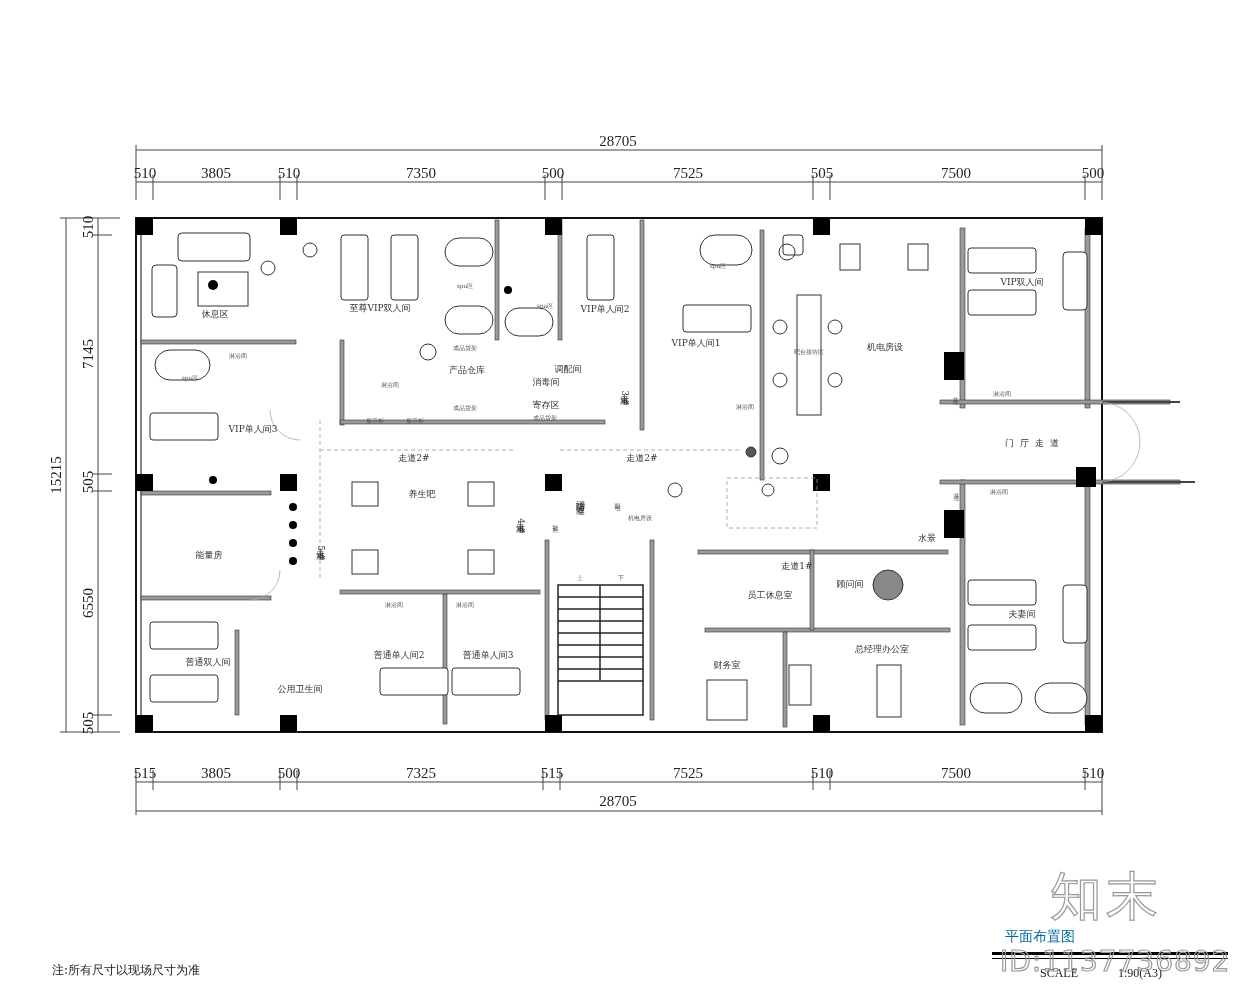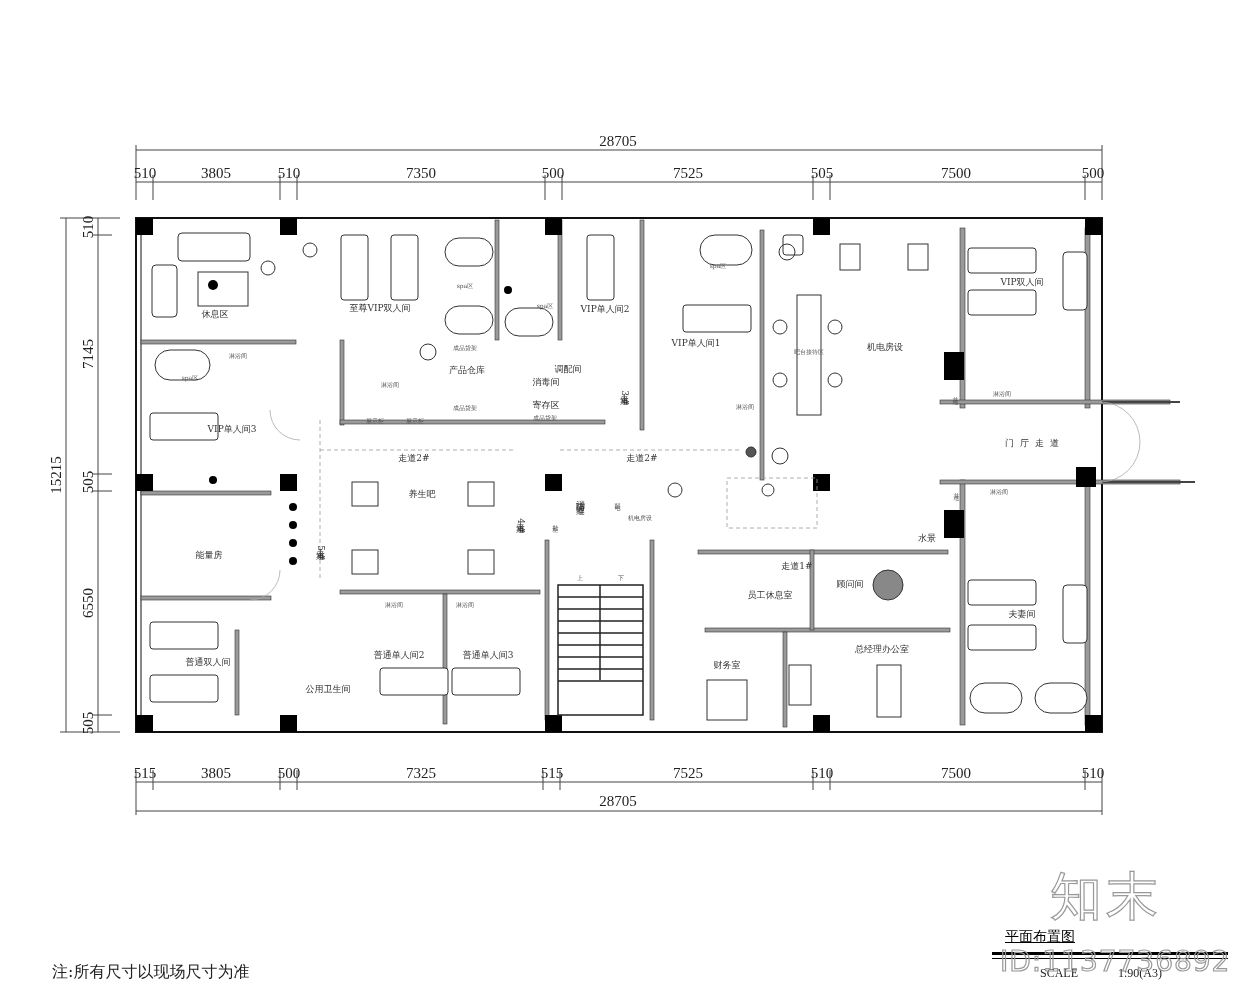--- a/index.html
+++ b/index.html
@@ -4,23 +4,23 @@
 <style>
   html, body { margin:0; padding:0; background:#ffffff; }
   body { width:1243px; height:1000px; position:relative; overflow:hidden;
          font-family:"DejaVu Serif", serif; color:#222; }
   .abs { position:absolute; }
   .dimtxt { position:absolute; font-family:"Liberation Serif", serif; font-size:15px; color:#222; transform:translateX(-50%); white-space:nowrap; }
   .dimtxt-v { position:absolute; font-family:"Liberation Serif", serif; font-size:15px; color:#222; transform:translate(-50%,-50%) rotate(-90deg); white-space:nowrap; }
   .room { position:absolute; font-size:9px; color:#333; white-space:nowrap; transform:translate(-50%,-50%); font-family:"DejaVu Serif", serif; }
   .room.small { font-size:6px; color:#555; }
   .room.vert { writing-mode:vertical-rl; letter-spacing:2px; }
-  .note { position:absolute; left:52px; top:962px; font-size:16px; color:#222; }
+  .note { position:absolute; left:52px; top:962px; font-size:12px; color:#222; }
   .title-block { position:absolute; left:1005px; top:928px; }
-  .title-text { font-size:14px; color:#000000;text-decoration:underline; }
+  .title-text { font-size:14px; color:#0369a1; }
   .scale-text { position:absolute; left:1040px; top:966px; font-size:12px; font-family:"Liberation Serif", serif; white-space:nowrap; }
   .wm-big { position:absolute; left:1050px; top:862px; font-size:52px; color:transparent; -webkit-text-stroke:1.2px #999; font-family:"DejaVu Sans", sans-serif; letter-spacing:4px; }
   .wm-id { position:absolute; left:1000px; top:945px; font-size:28px; color:transparent; -webkit-text-stroke:1.2px #999; font-family:"DejaVu Sans", sans-serif; letter-spacing:1px; white-space:nowrap; }
   svg { position:absolute; left:0; top:0; }
 </style>
 </head>
 <body>
 
 <svg width="1243" height="1000" viewBox="0 0 1243 1000">
   <g stroke="#444" stroke-width="1" fill="none">
@@ -254,37 +254,37 @@
 <div class="dimtxt-v" style="left:88px;top:603px;">6550</div>
 <div class="dimtxt-v" style="left:88px;top:723px;">505</div>
 
 <div class="room" style="left:215px;top:314px;">休息区</div>
 <div class="room" style="left:380px;top:308px;">至尊VIP双人间</div>
 <div class="room" style="left:605px;top:309px;">VIP单人间2</div>
 <div class="room" style="left:696px;top:343px;">VIP单人间1</div>
 <div class="room" style="left:885px;top:347px;">机电房设</div>
 <div class="room small" style="left:809px;top:352px;">吧台接待区</div>
 <div class="room" style="left:1022px;top:282px;">VIP双人间</div>
-<div class="room" style="left:232px;top:429px;text-align:right;">VIP单人间3</div>
+<div class="room" style="left:253px;top:429px;text-align:right;">VIP单人间3</div>
 <div class="room" style="left:467px;top:370px;">产品仓库</div>
 <div class="room" style="left:568px;top:369px;">调配间</div>
 <div class="room" style="left:546px;top:382px;">消毒间</div>
 <div class="room" style="left:546px;top:405px;">寄存区</div>
 <div class="room" style="left:422px;top:494px;">养生吧</div>
 <div class="room" style="left:209px;top:543px;margin-top:12px;">能量房</div>
 <div class="room vert" style="left:580px;top:497px;">消防通道</div>
 <div class="room" style="left:770px;top:595px;">员工休息室</div>
 <div class="room" style="left:850px;top:584px;">顾问间</div>
 <div class="room" style="left:727px;top:665px;">财务室</div>
 <div class="room" style="left:882px;top:649px;">总经理办公室</div>
 <div class="room" style="left:1022px;top:614px;">夫妻间</div>
 <div class="room" style="left:208px;top:662px;">普通双人间</div>
 <div class="room" style="left:399px;top:655px;">普通单人间2</div>
 <div class="room" style="left:488px;top:655px;">普通单人间3</div>
-<div class="room" style="left:328px;top:689px;">公用卫生间</div>
+<div class="room" style="left:300px;top:689px;">公用卫生间</div>
 <div class="room" style="left:927px;top:538px;">水景</div>
 <div class="room" style="left:1035px;top:443px;letter-spacing:6px;">门厅走道</div>
 <div class="room" style="left:797px;top:522px;margin-top:44px;">走道1#</div>
 <div class="room" style="left:414px;top:458px;">走道2#</div>
 <div class="room" style="left:642px;top:458px;">走道2#</div>
 <div class="room vert" style="left:624px;top:397px;">走道3#</div>
 <div class="room vert" style="left:520px;top:525px;">走道4#</div>
 <div class="room vert" style="left:320px;top:552px;">走道5#</div>
 <div class="room small" style="left:580px;top:578px;">上</div>
 <div class="room small" style="left:621px;top:578px;">下</div>

